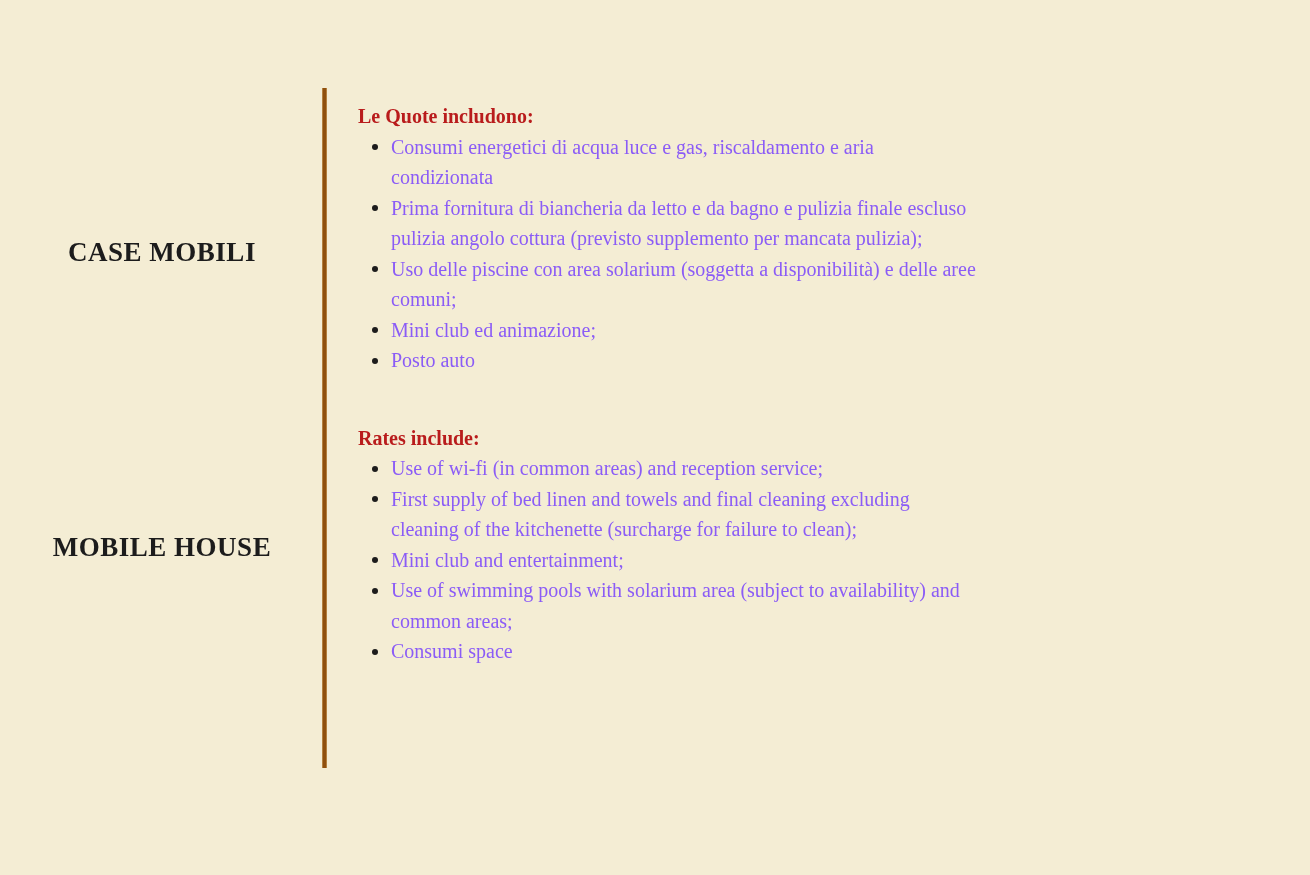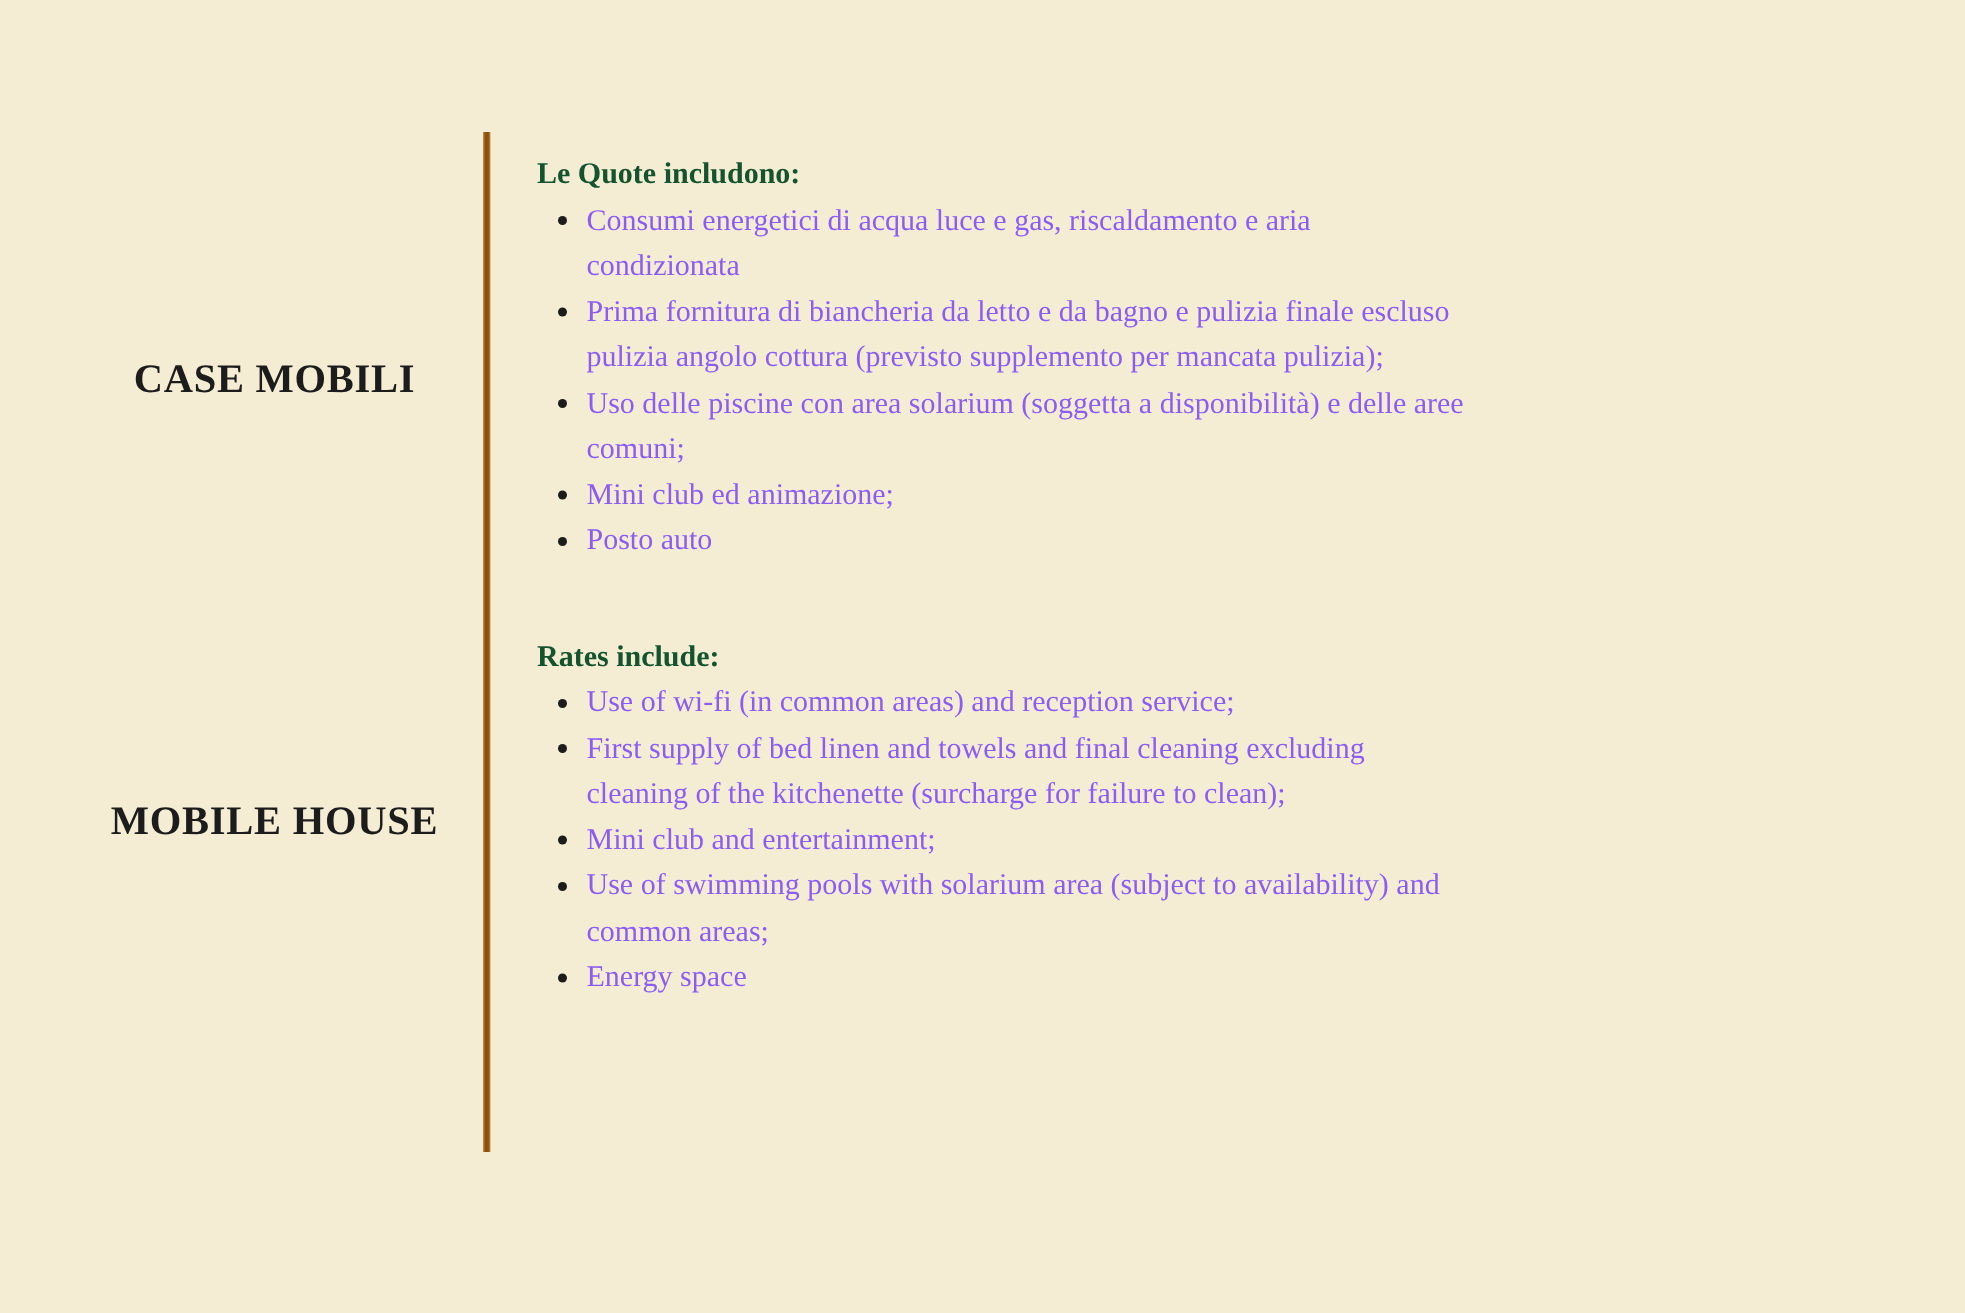--- a/index.html
+++ b/index.html
@@ -15,21 +15,20 @@
     font-family: "Liberation Serif", "DejaVu Serif", serif;
     color: #1C1C1C;
     overflow: hidden;
   }
   .left-col {
     position: absolute;
     left: 0;
     top: 0;
     width: 324px;
     height: 100%;
-    margin-left: 21px;
   }
   .side-title {
     position: absolute;
     width: 100%;
     margin: 0;
     text-align: center;
     font-weight: bold;
     font-size: 27px;
     letter-spacing: 0.5px;
     color: #1C1C1C;
@@ -50,21 +49,21 @@
     top: 101px;
     width: 800px;
   }
   .section { margin: 0; }
   .section + .section { margin-top: 47px; }
   .section-heading {
     margin: 0;
     font-weight: bold;
     font-size: 20px;
     line-height: 30.5px;
-    color: #14532d;
+    color: #b91c1c;
   }
   ul.bullet-list {
     list-style: none;
     margin: 0;
     padding: 0;
   }
   ul.bullet-list li {
     position: relative;
     padding-left: 33px;
     font-size: 20px;
@@ -113,19 +112,19 @@
 
     <div class="section">
       <h3 class="section-heading">Rates include:</h3>
       <ul class="bullet-list">
           <li>Use of wi-fi (in common areas) and reception service;</li>
           <li>First supply of bed linen and towels and final cleaning excluding
 cleaning of the kitchenette (surcharge for failure to clean);</li>
           <li>Mini club and entertainment;</li>
           <li>Use of swimming pools with solarium area (subject to availability) and
 common areas;</li>
-          <li>Energy space</li>
+          <li>Consumi space</li>
         </ul>
     </div>
 
   </div>
 
 </div>
 
 </body></html>

